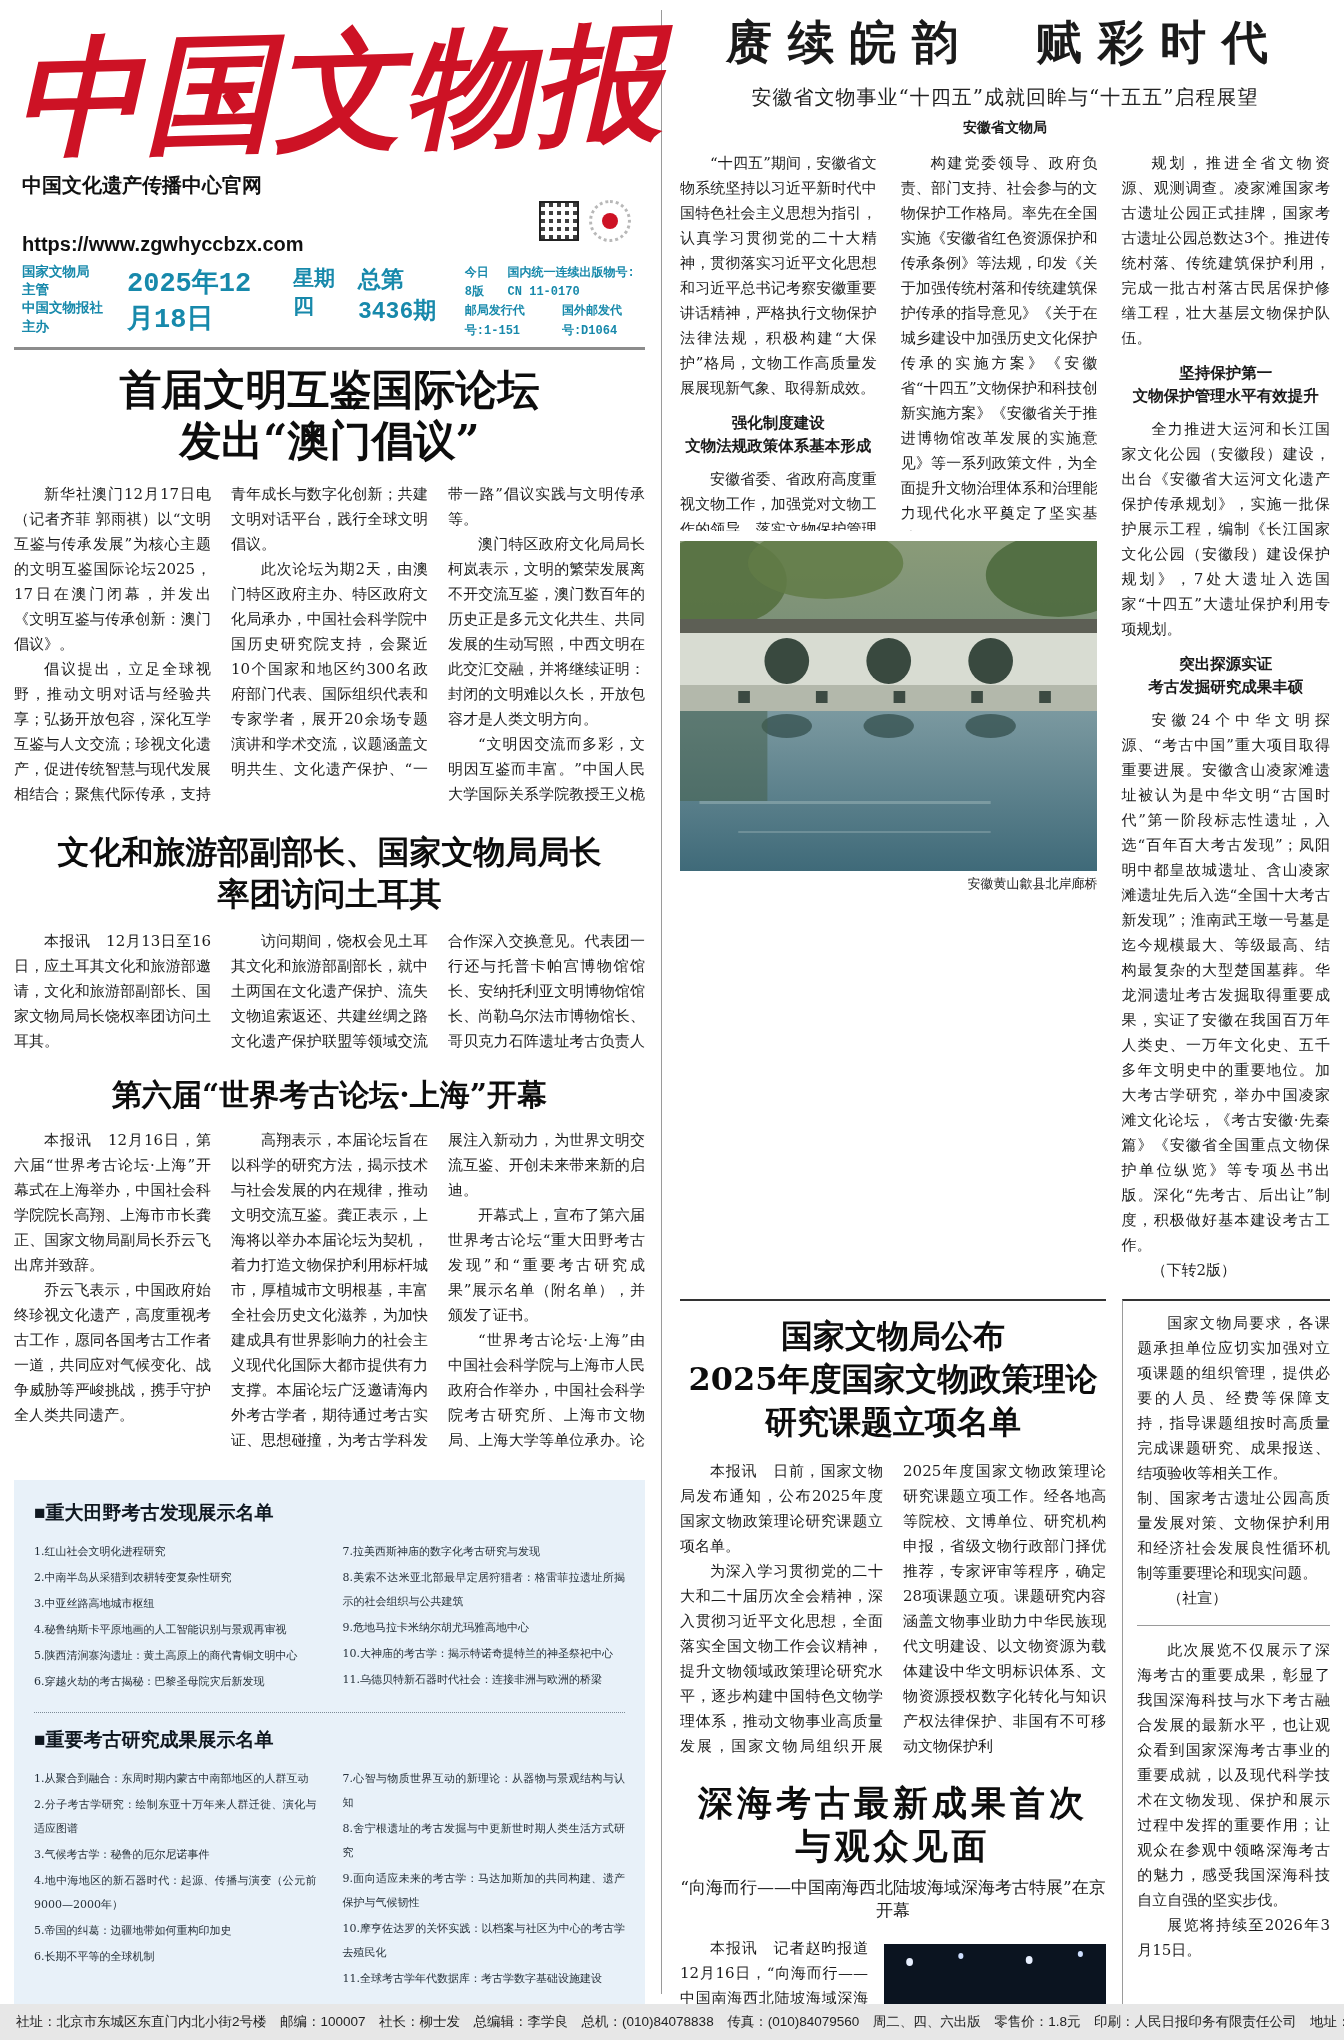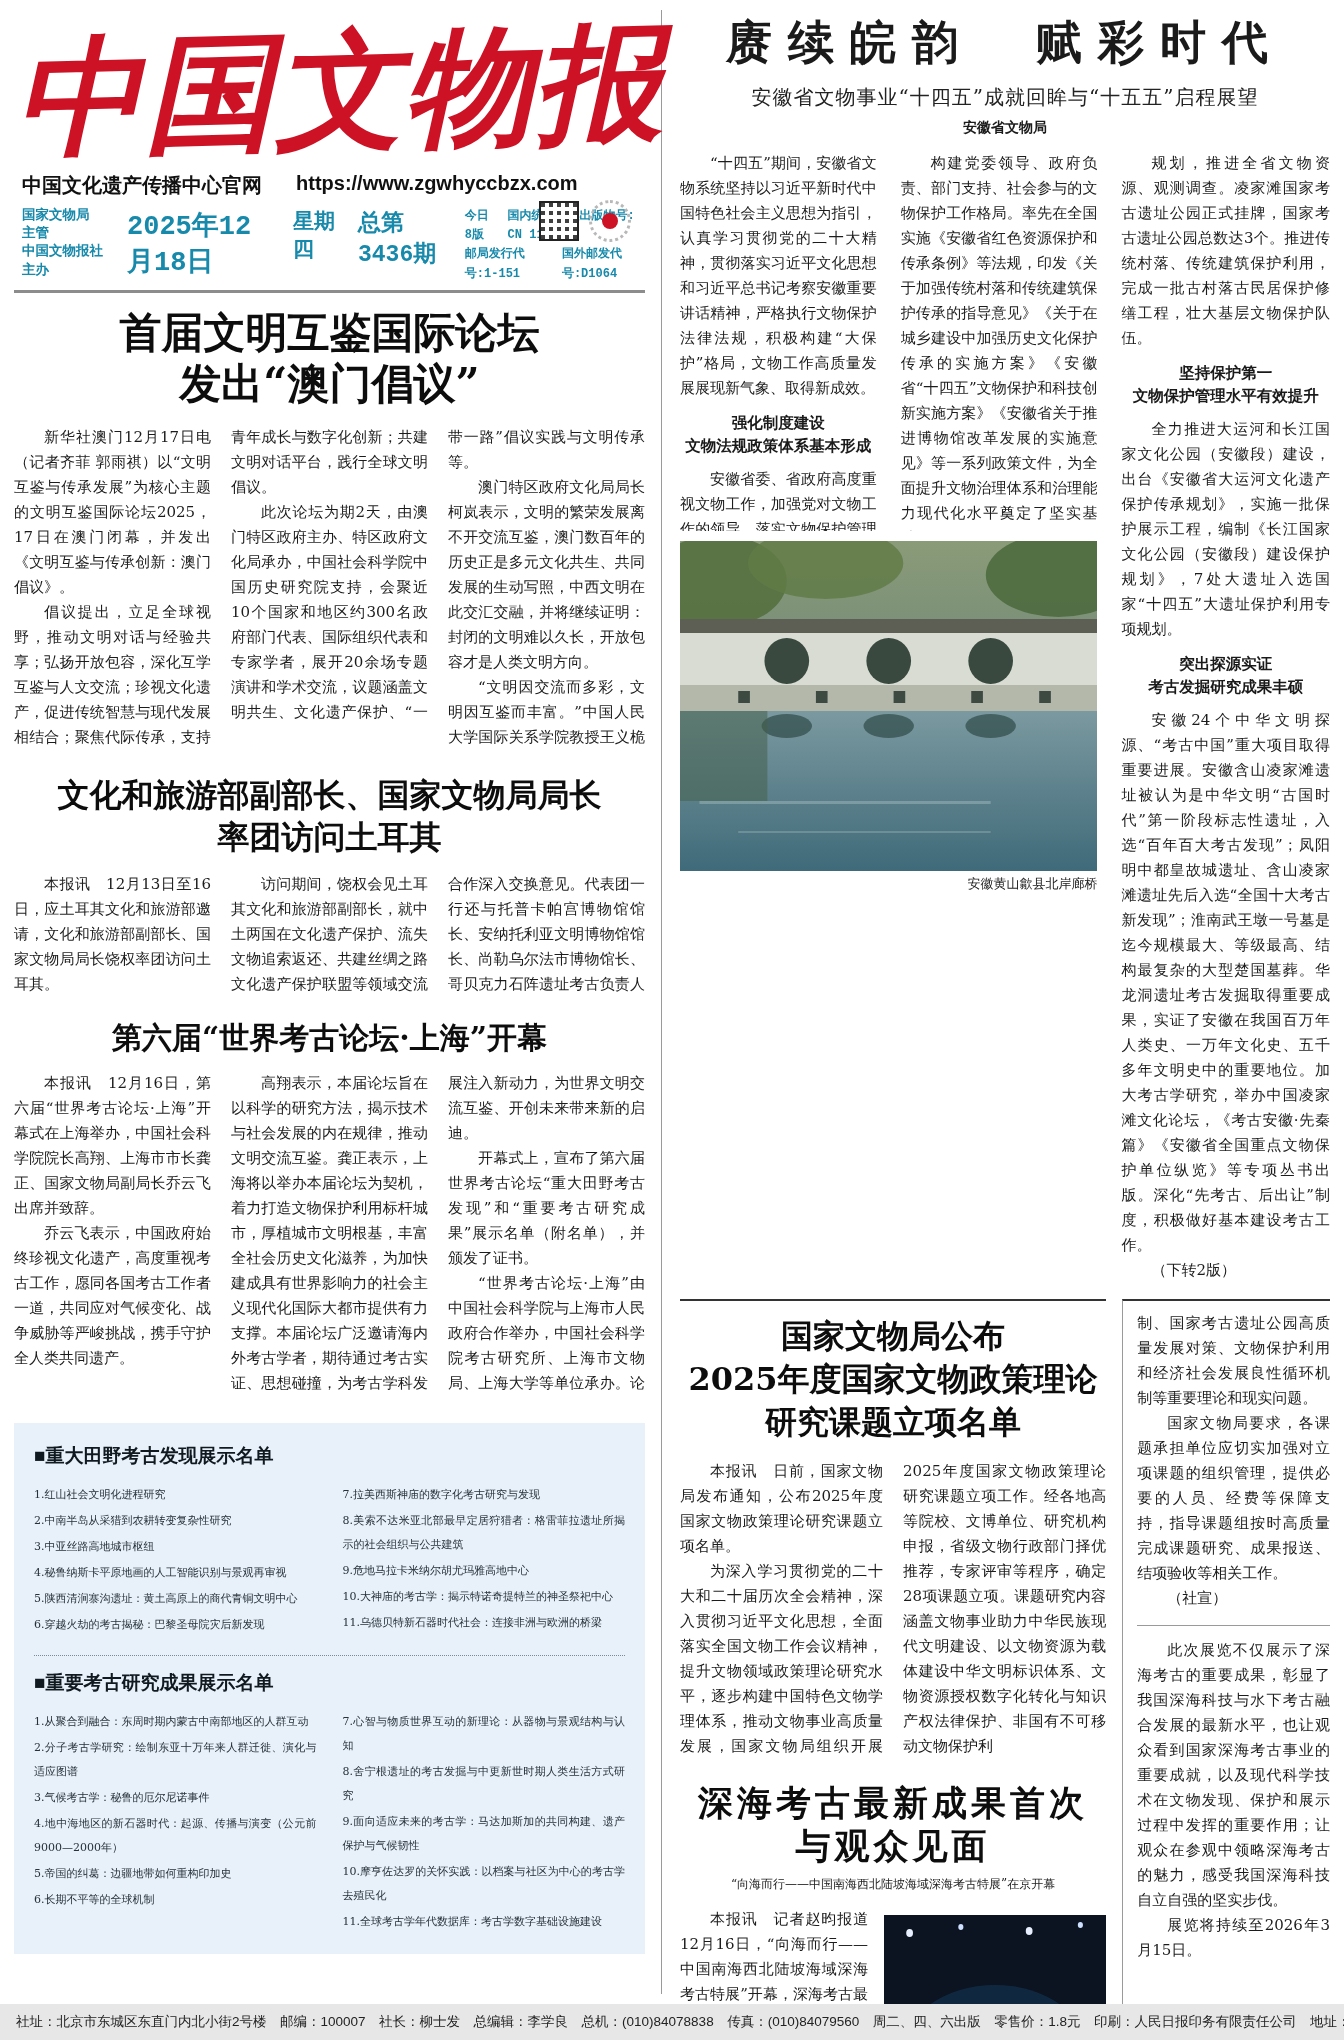--- a/index.html
+++ b/index.html
@@ -8,21 +8,21 @@
         font-family:"DejaVu Serif","Liberation Serif",serif;color:#1a1a1a;}
   .content{display:flex;flex:1;min-height:0;}
   .left-col{width:648px;flex:none;border-right:1px solid #9a9a9a;padding-right:16px;box-sizing:border-box;}
   .right-col{flex:1;padding-left:18px;min-width:0;}
 
   
   .header{position:relative;border-bottom:3px solid #8c8c8c;padding-bottom:6px;margin-bottom:14px;}
   .masthead-title{color:#cd1225;font-size:128px;font-weight:bold;line-height:1.25;letter-spacing:2px;
       font-style:italic;transform:rotate(-1.5deg);white-space:nowrap;text-align:center;}
   .site-row{display:flex;gap:34px;font-family:"Liberation Sans","DejaVu Sans",sans-serif;
-      font-weight:bold;font-size:20px;margin:2px 0 8px 8px;color:#111;}
+      font-weight:bold;font-size:20px;margin:2px 0 8px 8px;color:#111;flex-direction:column;}
   .site-row a{color:#111;text-decoration:none;}
   .qr-wrap{position:absolute;right:14px;top:190px;display:flex;gap:10px;align-items:center;}
   .qr{width:40px;height:40px;background:
       repeating-linear-gradient(0deg,#222 0 4px,#fff 4px 8px),
       repeating-linear-gradient(90deg,#222 0 4px,#fff 4px 8px);
       background-blend-mode:screen;border:2px solid #222;box-sizing:border-box;}
   .stamp{width:42px;height:42px;border-radius:50%;border:3px dotted #b8b8b8;box-sizing:border-box;
       display:flex;align-items:center;justify-content:center;}
   .stamp-core{width:16px;height:16px;border-radius:50%;background:#cd1225;}
   .pub-row{display:flex;gap:22px;color:#1789ab;margin-top:4px;
@@ -58,21 +58,21 @@
   .subhead{font-weight:bold;text-align:center;font-size:15.5px;line-height:23px;margin:10px 0;}
   .photo-caption{font-size:13px;text-align:right;margin-top:4px;color:#222;}
 
   
   .lower{display:grid;grid-template-columns:2.05fr 1fr;column-gap:16px;margin-top:16px;}
   .lower-side{border-top:2px solid #333;border-left:1px solid #9a9a9a;padding:10px 0 0 14px;}
   .art-e{border-top:2px solid #333;padding-top:12px;}
   .h-e{font-size:32px;line-height:1.35;margin:2px 0 14px 0;}
   .cols2{column-count:2;column-gap:20px;height:300px;overflow:hidden;}
   .h-f{font-size:35px;letter-spacing:4px;line-height:1.25;margin:22px 0 8px 0;}
-  .f-sub{font-size:12px;text-align:center;margin-bottom:14px;color:#222;}
+  .f-sub{font-size:17px;text-align:center;margin-bottom:14px;color:#222;}
   .f-grid{display:grid;grid-template-columns:1fr 1.18fr;column-gap:16px;}
   .f-c1{height:568px;overflow:hidden;}
   .side-div{border-top:1px solid #9a9a9a;margin:14px 0 12px 0;}
 
   
   .listbox{background:#e8f1f9;padding:16px 20px 18px 20px;box-sizing:border-box;margin-top:6px;}
   .list-title{font-size:19px;font-weight:bold;color:#101820;margin:4px 0 14px 0;
       font-family:"Liberation Sans","DejaVu Sans",sans-serif;}
   .list-cols{display:flex;gap:26px;}
   .list-col{flex:1;}
@@ -325,22 +325,22 @@
                   <rect x="0" y="350" width="260" height="3" fill="#27455e" opacity="0.6"></rect>
                   <rect x="30" y="385" width="200" height="2" fill="#27455e" opacity="0.45"></rect>
                 </svg>
 
               </div>
             </div>
           </section>
         </div>
 
         <aside class="lower-side">
+          <p class="bp">国家文物局要求，各课题承担单位应切实加强对立项课题的组织管理，提供必要的人员、经费等保障支持，指导课题组按时高质量完成课题研究、成果报送、结项验收等相关工作。</p>
           <p class="bp" style="text-indent:0;">制、国家考古遗址公园高质量发展对策、文物保护利用和经济社会发展良性循环机制等重要理论和现实问题。</p>
-          <p class="bp">国家文物局要求，各课题承担单位应切实加强对立项课题的组织管理，提供必要的人员、经费等保障支持，指导课题组按时高质量完成课题研究、成果报送、结项验收等相关工作。</p>
           <p class="bp sign">（社宣）</p>
           <div class="side-div"></div>
           <p class="bp">此次展览不仅展示了深海考古的重要成果，彰显了我国深海科技与水下考古融合发展的最新水平，也让观众看到国家深海考古事业的重要成就，以及现代科学技术在文物发现、保护和展示过程中发挥的重要作用；让观众在参观中领略深海考古的魅力，感受我国深海科技自立自强的坚实步伐。</p>
           <p class="bp">展览将持续至2026年3月15日。</p>
         </aside>
       </div>
     </div>
   </div>
 
   <div class="footer">社址：北京市东城区东直门内北小街2号楼　邮编：100007　社长：柳士发　总编辑：李学良　总机：(010)84078838　传真：(010)84079560　周二、四、六出版　零售价：1.8元　印刷：人民日报印务有限责任公司　地址：北京市朝阳区金台西路2号</div>

